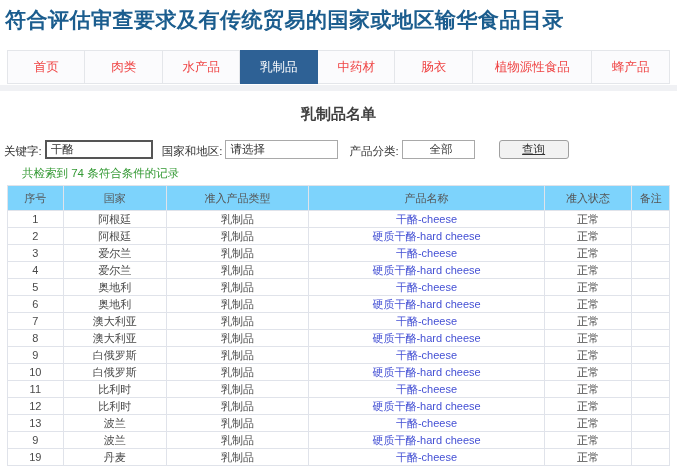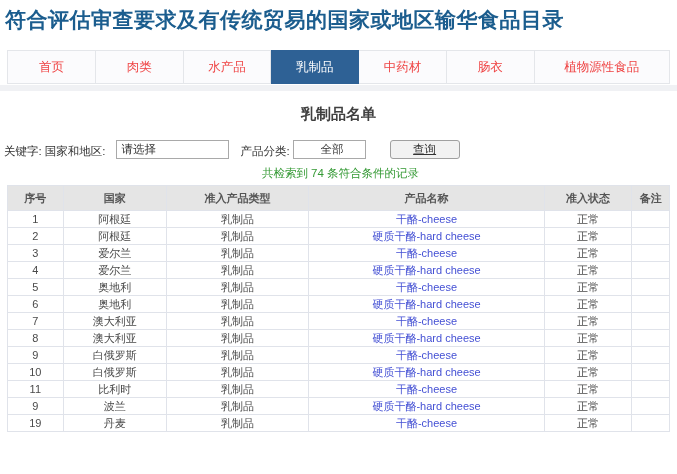--- a/index.html
+++ b/index.html
@@ -40,41 +40,41 @@
   .search-bar {
     display:flex; align-items:flex-end; margin:16px 0 0 4px;
     font-size:11.5px; color:#333;
   }
   .search-bar label { margin-right:3px; white-space:nowrap; }
   .inp {
     height:19px; border:1px solid #a9a9a9; font-size:11.5px;
     padding:0 4px; color:#333; font-family:"Liberation Sans", sans-serif; background:#fff;
   }
   #keyword-input { width:108px; border:2px solid #555; margin-right:9px; }
-  #country-select { width:113px; margin-right:11px;margin-left:8px; }
+  #country-select { width:113px; margin-right:11px; }
   #category-select { width:73px;padding-left:27px; }
   .query-btn {
     margin-left:24px; width:70px; height:19px; font-size:11.5px; color:#333;
     background:#f2f2f2; border:1px solid #a0a0a0; border-radius:3px; cursor:pointer;
     font-family:"Liberation Sans", sans-serif;
     text-decoration:underline;
   }
 
-  .result-summary { font-size:11.5px; color:#339933; margin:7px 0 4px 4px;text-align:center; }
+  .result-summary { font-size:11.5px; color:#339933; margin:7px 0 4px 22px; }
 
   
   table.grid {
     width:663px; margin-left:7px; border-collapse:collapse; table-layout:fixed;
     font-size:11px; color:#4a4a4a;
   }
   table.grid th, table.grid td {
     border:1px solid #e0e3ea; text-align:center; overflow:hidden;
     white-space:nowrap; padding:0 2px;
   }
-  table.grid th { height:25px; background:#e5e5e5; font-weight:bold; color:#555; }
+  table.grid th { height:25px; background:#7dd3fc; font-weight:normal; color:#555; }
   table.grid td { height:17px; background:#fff; }
   td a.product-link { color:#4450d4; text-decoration:none; cursor:pointer; }
 </style>
 </head>
 <body>
 
 <div class="page">
 
   <div class="main-title">符合评估审查要求及有传统贸易的国家或地区输华食品目录</div>
 
@@ -94,28 +94,32 @@
       </div>
         <div class="tab">
         <span>中药材</span>
       </div>
         <div class="tab">
         <span>肠衣</span>
       </div>
         <div class="tab" style="flex: 1.55 1 0px;">
         <span>植物源性食品</span>
       </div>
+        <div class="tab">
+        <span>蜂产品</span>
+      </div>
       </div>
     <div class="nav-strip"></div>
   </div>
 
   <div class="subtitle">乳制品名单</div>
 
   <div class="search-bar">
     <label>关键字:</label>
+    <input id="keyword-input" class="inp" type="text" value="干酪" style="">
     <label>国家和地区:</label>
     <input id="country-select" class="inp" type="text" readonly="" value="请选择" style="">
     <label>产品分类:</label>
     <input id="category-select" class="inp" type="text" readonly="" value="全部" style="">
     <button class="query-btn">查询</button>
   </div>
 
   <div class="result-summary">共检索到 74 条符合条件的记录</div>
 
   <table class="grid">
@@ -242,20 +246,40 @@
         <td>11</td>
         <td>比利时</td>
         <td>乳制品</td>
         <td>
           <a class="product-link">干酪-cheese</a>
         </td>
         <td>正常</td>
         <td></td>
       </tr>
         <tr>
+        <td>12</td>
+        <td>比利时</td>
+        <td>乳制品</td>
+        <td>
+          <a class="product-link">硬质干酪-hard cheese</a>
+        </td>
+        <td>正常</td>
+        <td></td>
+      </tr>
+        <tr>
+        <td>13</td>
+        <td>波兰</td>
+        <td>乳制品</td>
+        <td>
+          <a class="product-link">干酪-cheese</a>
+        </td>
+        <td>正常</td>
+        <td></td>
+      </tr>
+        <tr>
         <td>9</td>
         <td>波兰</td>
         <td>乳制品</td>
         <td>
           <a class="product-link">硬质干酪-hard cheese</a>
         </td>
         <td>正常</td>
         <td></td>
       </tr>
         <tr>

